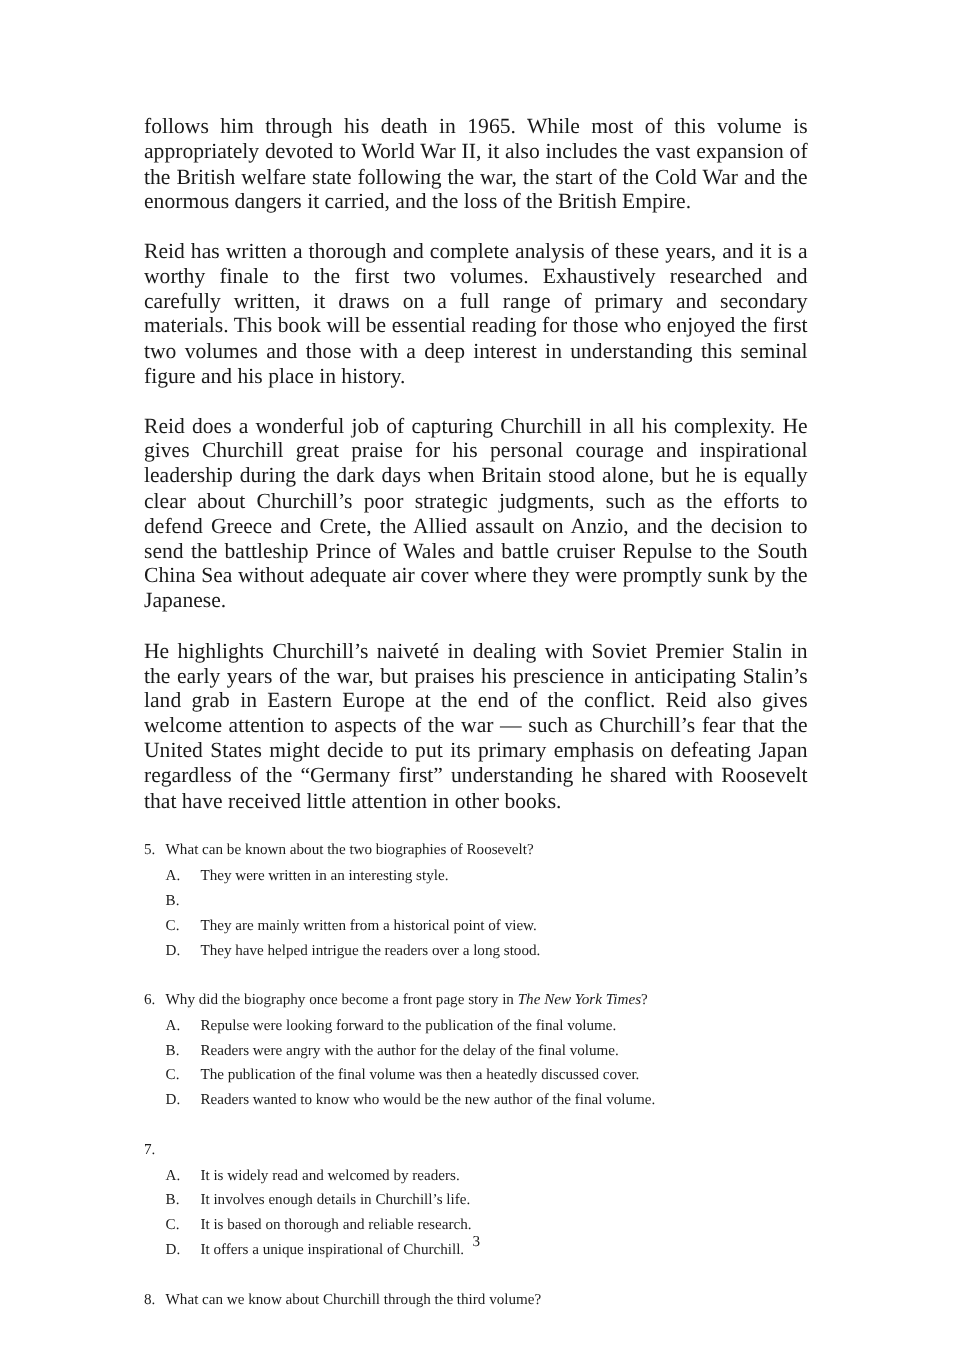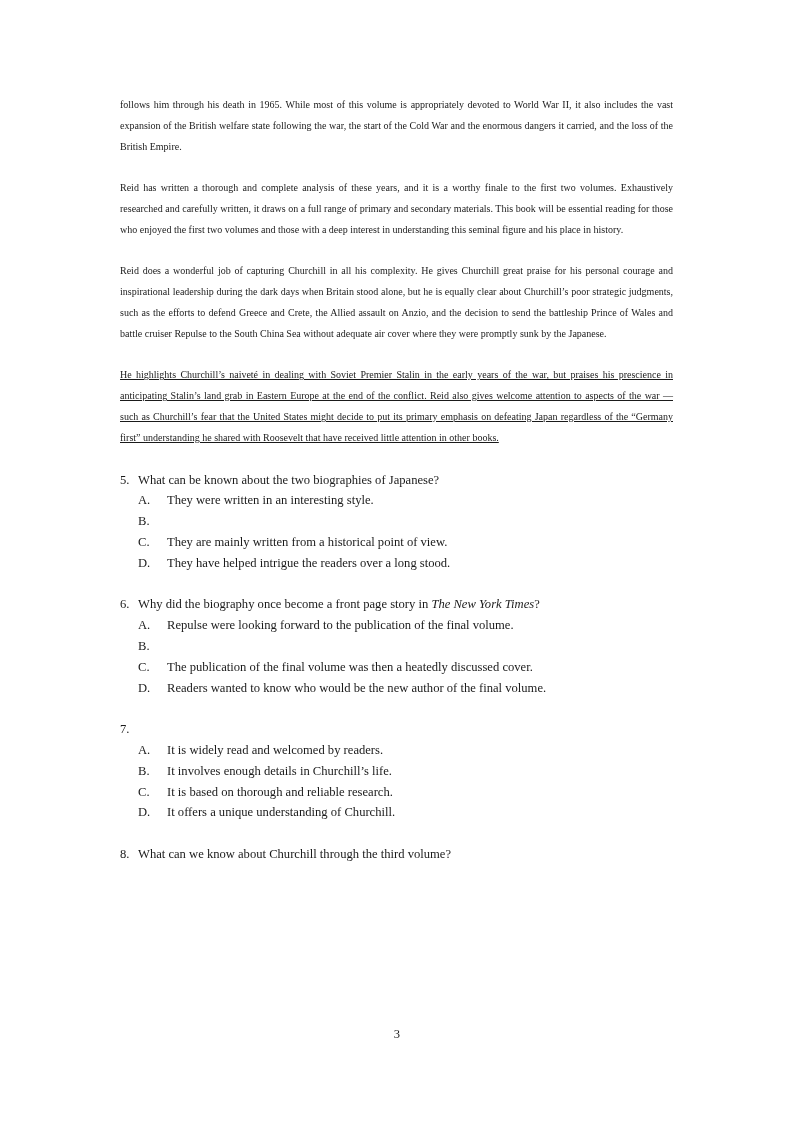--- a/index.html
+++ b/index.html
@@ -1,20 +1,20 @@
 <!DOCTYPE html>
 <html><head>
 <meta charset="utf-8">
 <style>
   html, body { margin: 0; padding: 0; background: #ffffff; }
   body { width: 794px; height: 1123px; position: relative; overflow: hidden;
          font-family: "Liberation Serif", "DejaVu Serif", serif; color: #1a1a1a; }
   .page { position: absolute; left: 120px; top: 95px; width: 553px; }
-  .para { font-size: 10px; line-height: 20.8px; text-align: justify; margin: 0 0 20.8px 0; }
-  .para.last { margin-bottom: 21px; text-decoration: underline; }
+  .para { font-size: 18px; line-height: 20.8px; text-align: justify; margin: 0 0 20.8px 0; }
+  .para.last { margin-bottom: 21px; }
   .q { font-size: 12.6px; line-height: 20.8px; margin: 0; }
   .qhead { display: flex; }
   .qnum { width: 18px; flex: none; }
   .opt { display: flex; padding-left: 18px; }
   .letter { width: 29px; flex: none; }
   .qblock { margin-bottom: 20.8px; }
   .pagenum { position: absolute; top: 1027px; left: 0; width: 794px; text-align: center;
              font-size: 12.6px; }
   i { font-style: italic; }
 </style>
@@ -25,21 +25,21 @@
   <div>
     <p class="para">follows him through his death in 1965. While most of this volume is appropriately devoted to World War II, it also includes the vast expansion of the British welfare state following the war, the start of the Cold War and the enormous dangers it carried, and the loss of the British Empire.</p>
     <p class="para">Reid has written a thorough and complete analysis of these years, and it is a worthy finale to the first two volumes. Exhaustively researched and carefully written, it draws on a full range of primary and secondary materials. This book will be essential reading for those who enjoyed the first two volumes and those with a deep interest in understanding this seminal figure and his place in history.</p>
     <p class="para">Reid does a wonderful job of capturing Churchill in all his complexity. He gives Churchill great praise for his personal courage and inspirational leadership during the dark days when Britain stood alone, but he is equally clear about Churchill’s poor strategic judgments, such as the efforts to defend Greece and Crete, the Allied assault on Anzio, and the decision to send the battleship Prince of Wales and battle cruiser Repulse to the South China Sea without adequate air cover where they were promptly sunk by the Japanese.</p>
     <p class="para last">He highlights Churchill’s naiveté in dealing with Soviet Premier Stalin in the early years of the war, but praises his prescience in anticipating Stalin’s land grab in Eastern Europe at the end of the conflict. Reid also gives welcome attention to aspects of the war — such as Churchill’s fear that the United States might decide to put its primary emphasis on defeating Japan regardless of the “Germany first” understanding he shared with Roosevelt that have received little attention in other books.</p>
   </div>
 
   <div class="q qblock">
     <div class="qhead">
       <span class="qnum">5.</span>
-      <span>What can be known about the two biographies of Japanese?</span>
+      <span>What can be known about the two biographies of Roosevelt?</span>
     </div>
     <div class="opt">
         <span class="letter">A.</span>
         <span>They were written in an interesting style.</span>
       </div>
     <div class="opt">
         <span class="letter">B.</span>
       </div>
     <div class="opt">
         <span class="letter">C.</span>
@@ -55,20 +55,21 @@
     <div class="qhead">
       <span class="qnum">6.</span>
       <span><span>Why did the biography once become a front page story in </span><i>The New York Times</i><span>?</span></span>
     </div>
     <div class="opt">
         <span class="letter">A.</span>
         <span>Repulse were looking forward to the publication of the final volume.</span>
       </div>
     <div class="opt">
         <span class="letter">B.</span>
+        <span>Readers were angry with the author for the delay of the final volume.</span>
       </div>
     <div class="opt">
         <span class="letter">C.</span>
         <span>The publication of the final volume was then a heatedly discussed cover.</span>
       </div>
     <div class="opt">
         <span class="letter">D.</span>
         <span>Readers wanted to know who would be the new author of the final volume.</span>
       </div>
   </div>
@@ -84,21 +85,21 @@
     <div class="opt">
         <span class="letter">B.</span>
         <span>It involves enough details in Churchill’s life.</span>
       </div>
     <div class="opt">
         <span class="letter">C.</span>
         <span>It is based on thorough and reliable research.</span>
       </div>
     <div class="opt">
         <span class="letter">D.</span>
-        <span>It offers a unique understanding of Churchill.</span>
+        <span>It offers a unique inspirational of Churchill.</span>
       </div>
   </div>
 
   <div class="q">
     <div class="qhead">
       <span class="qnum">8.</span>
       <span>What can we know about Churchill through the third volume?</span>
     </div>
   </div>
 </div>

